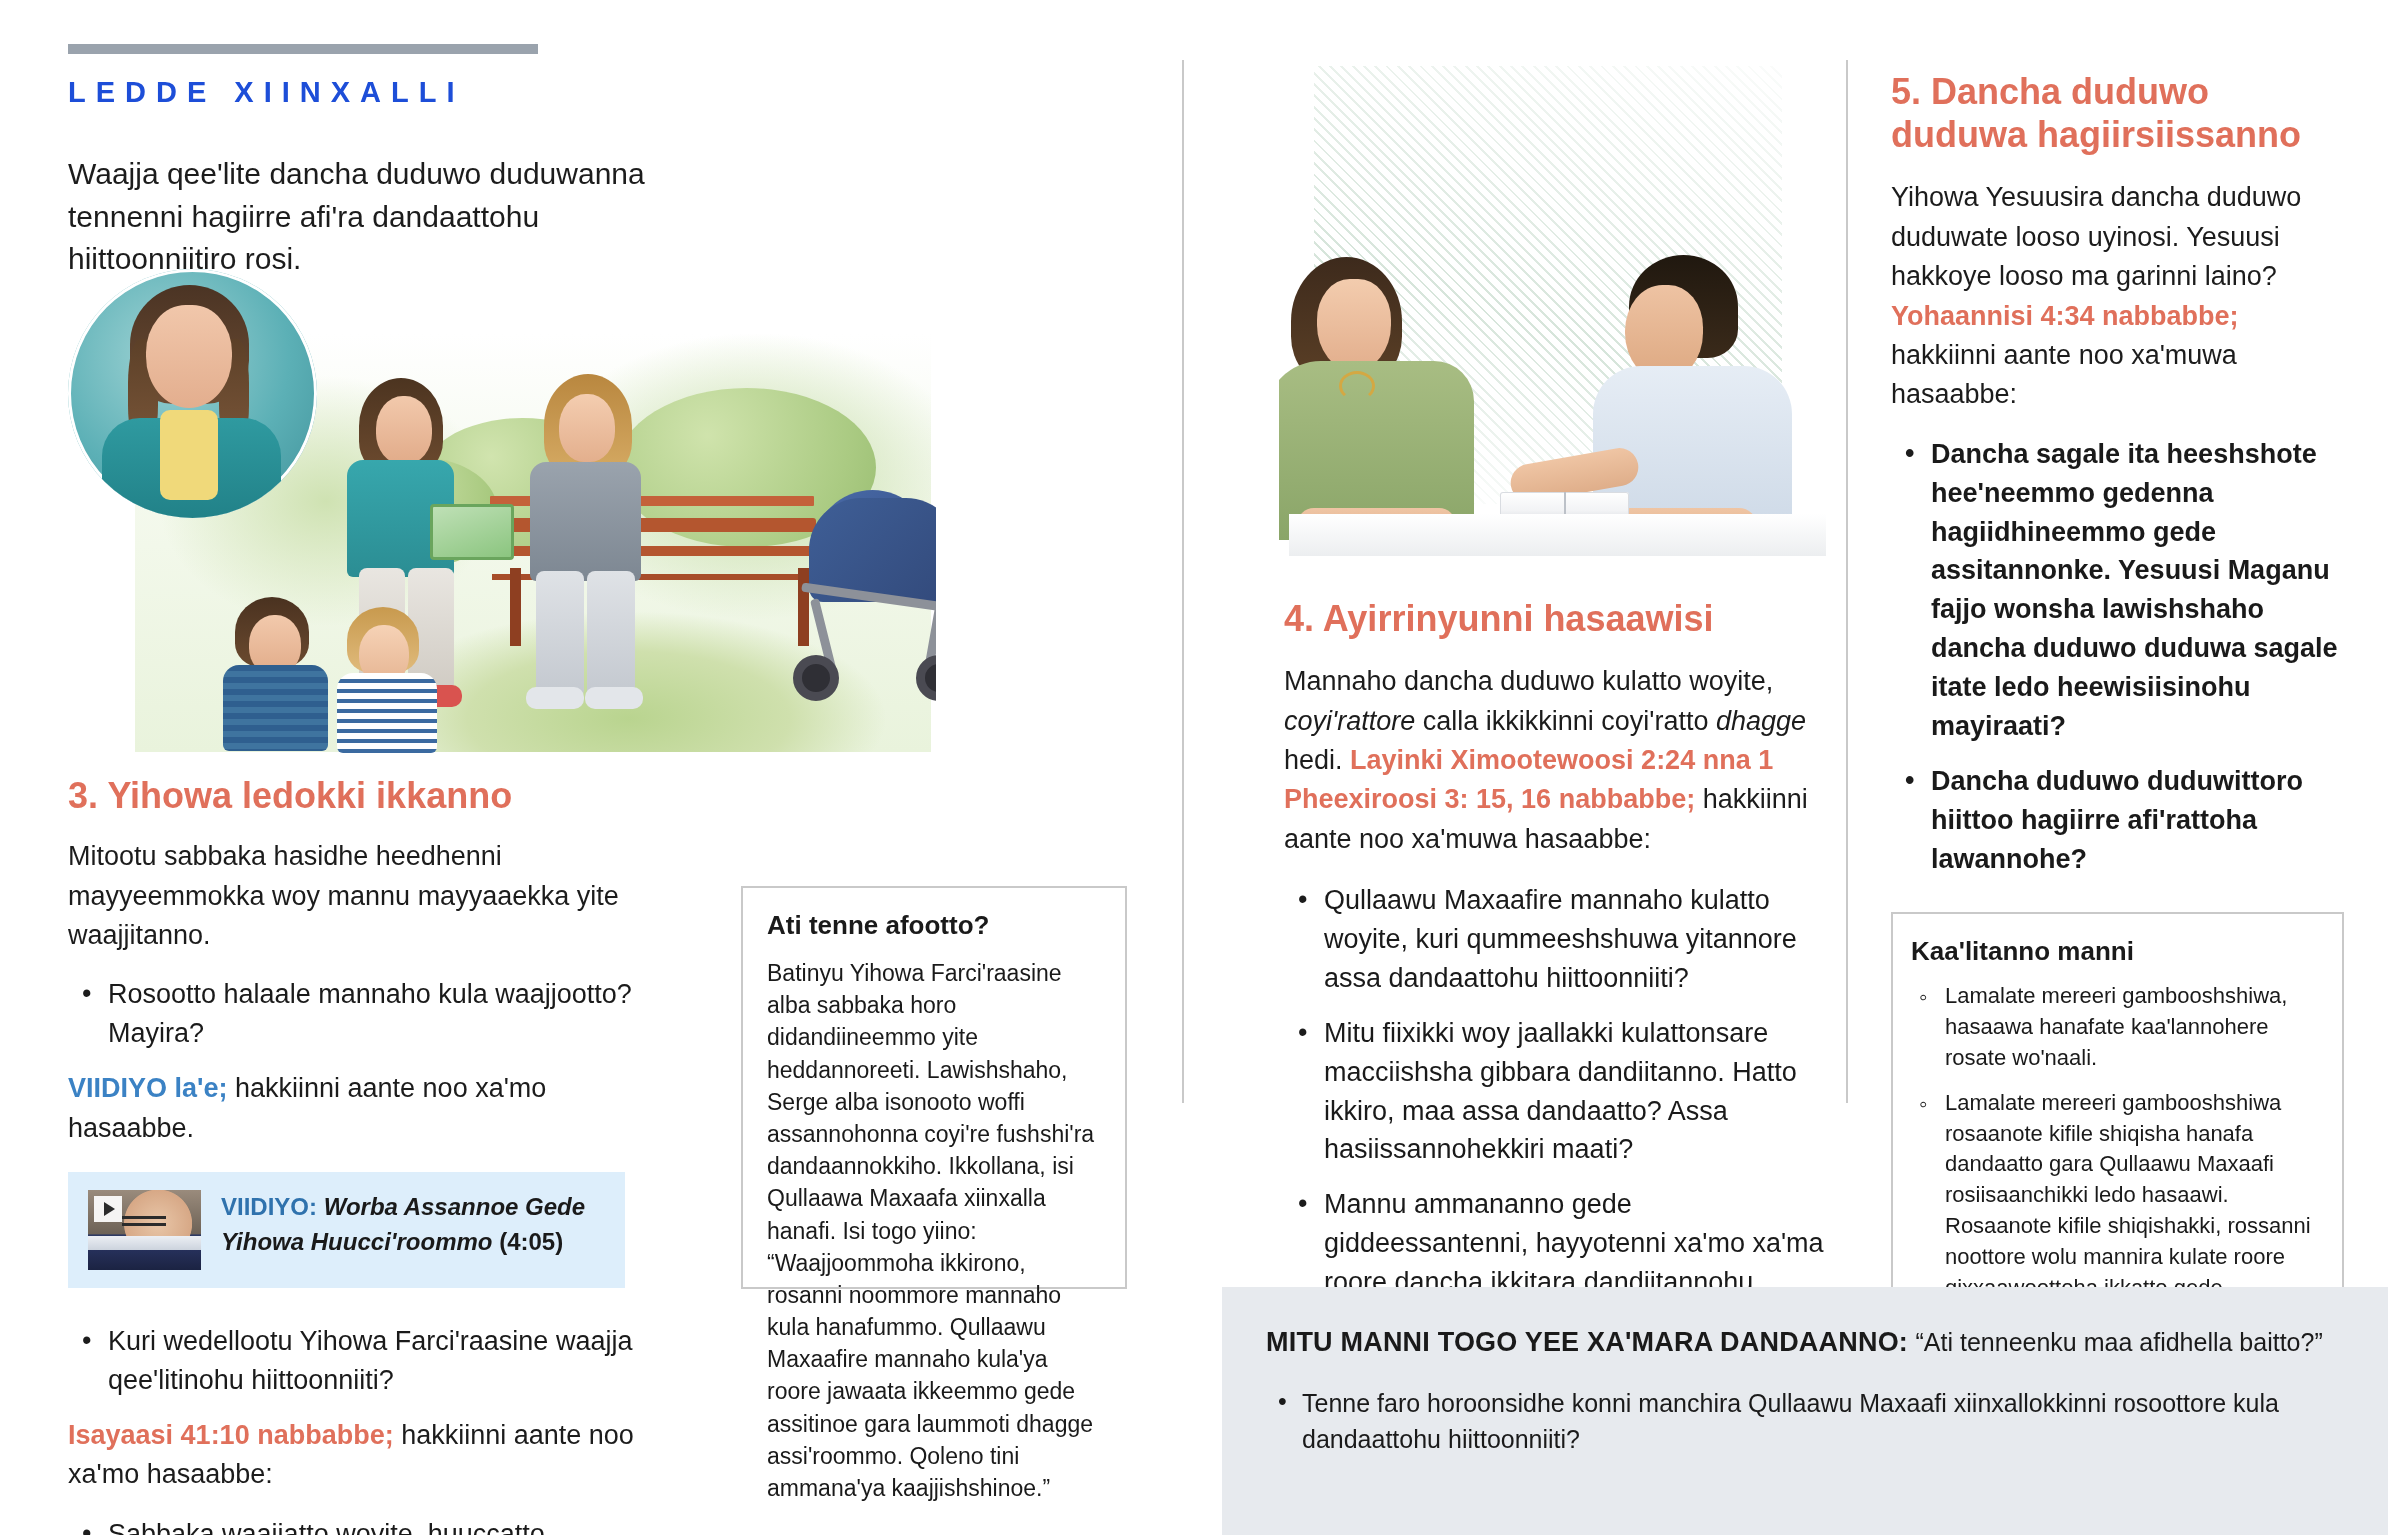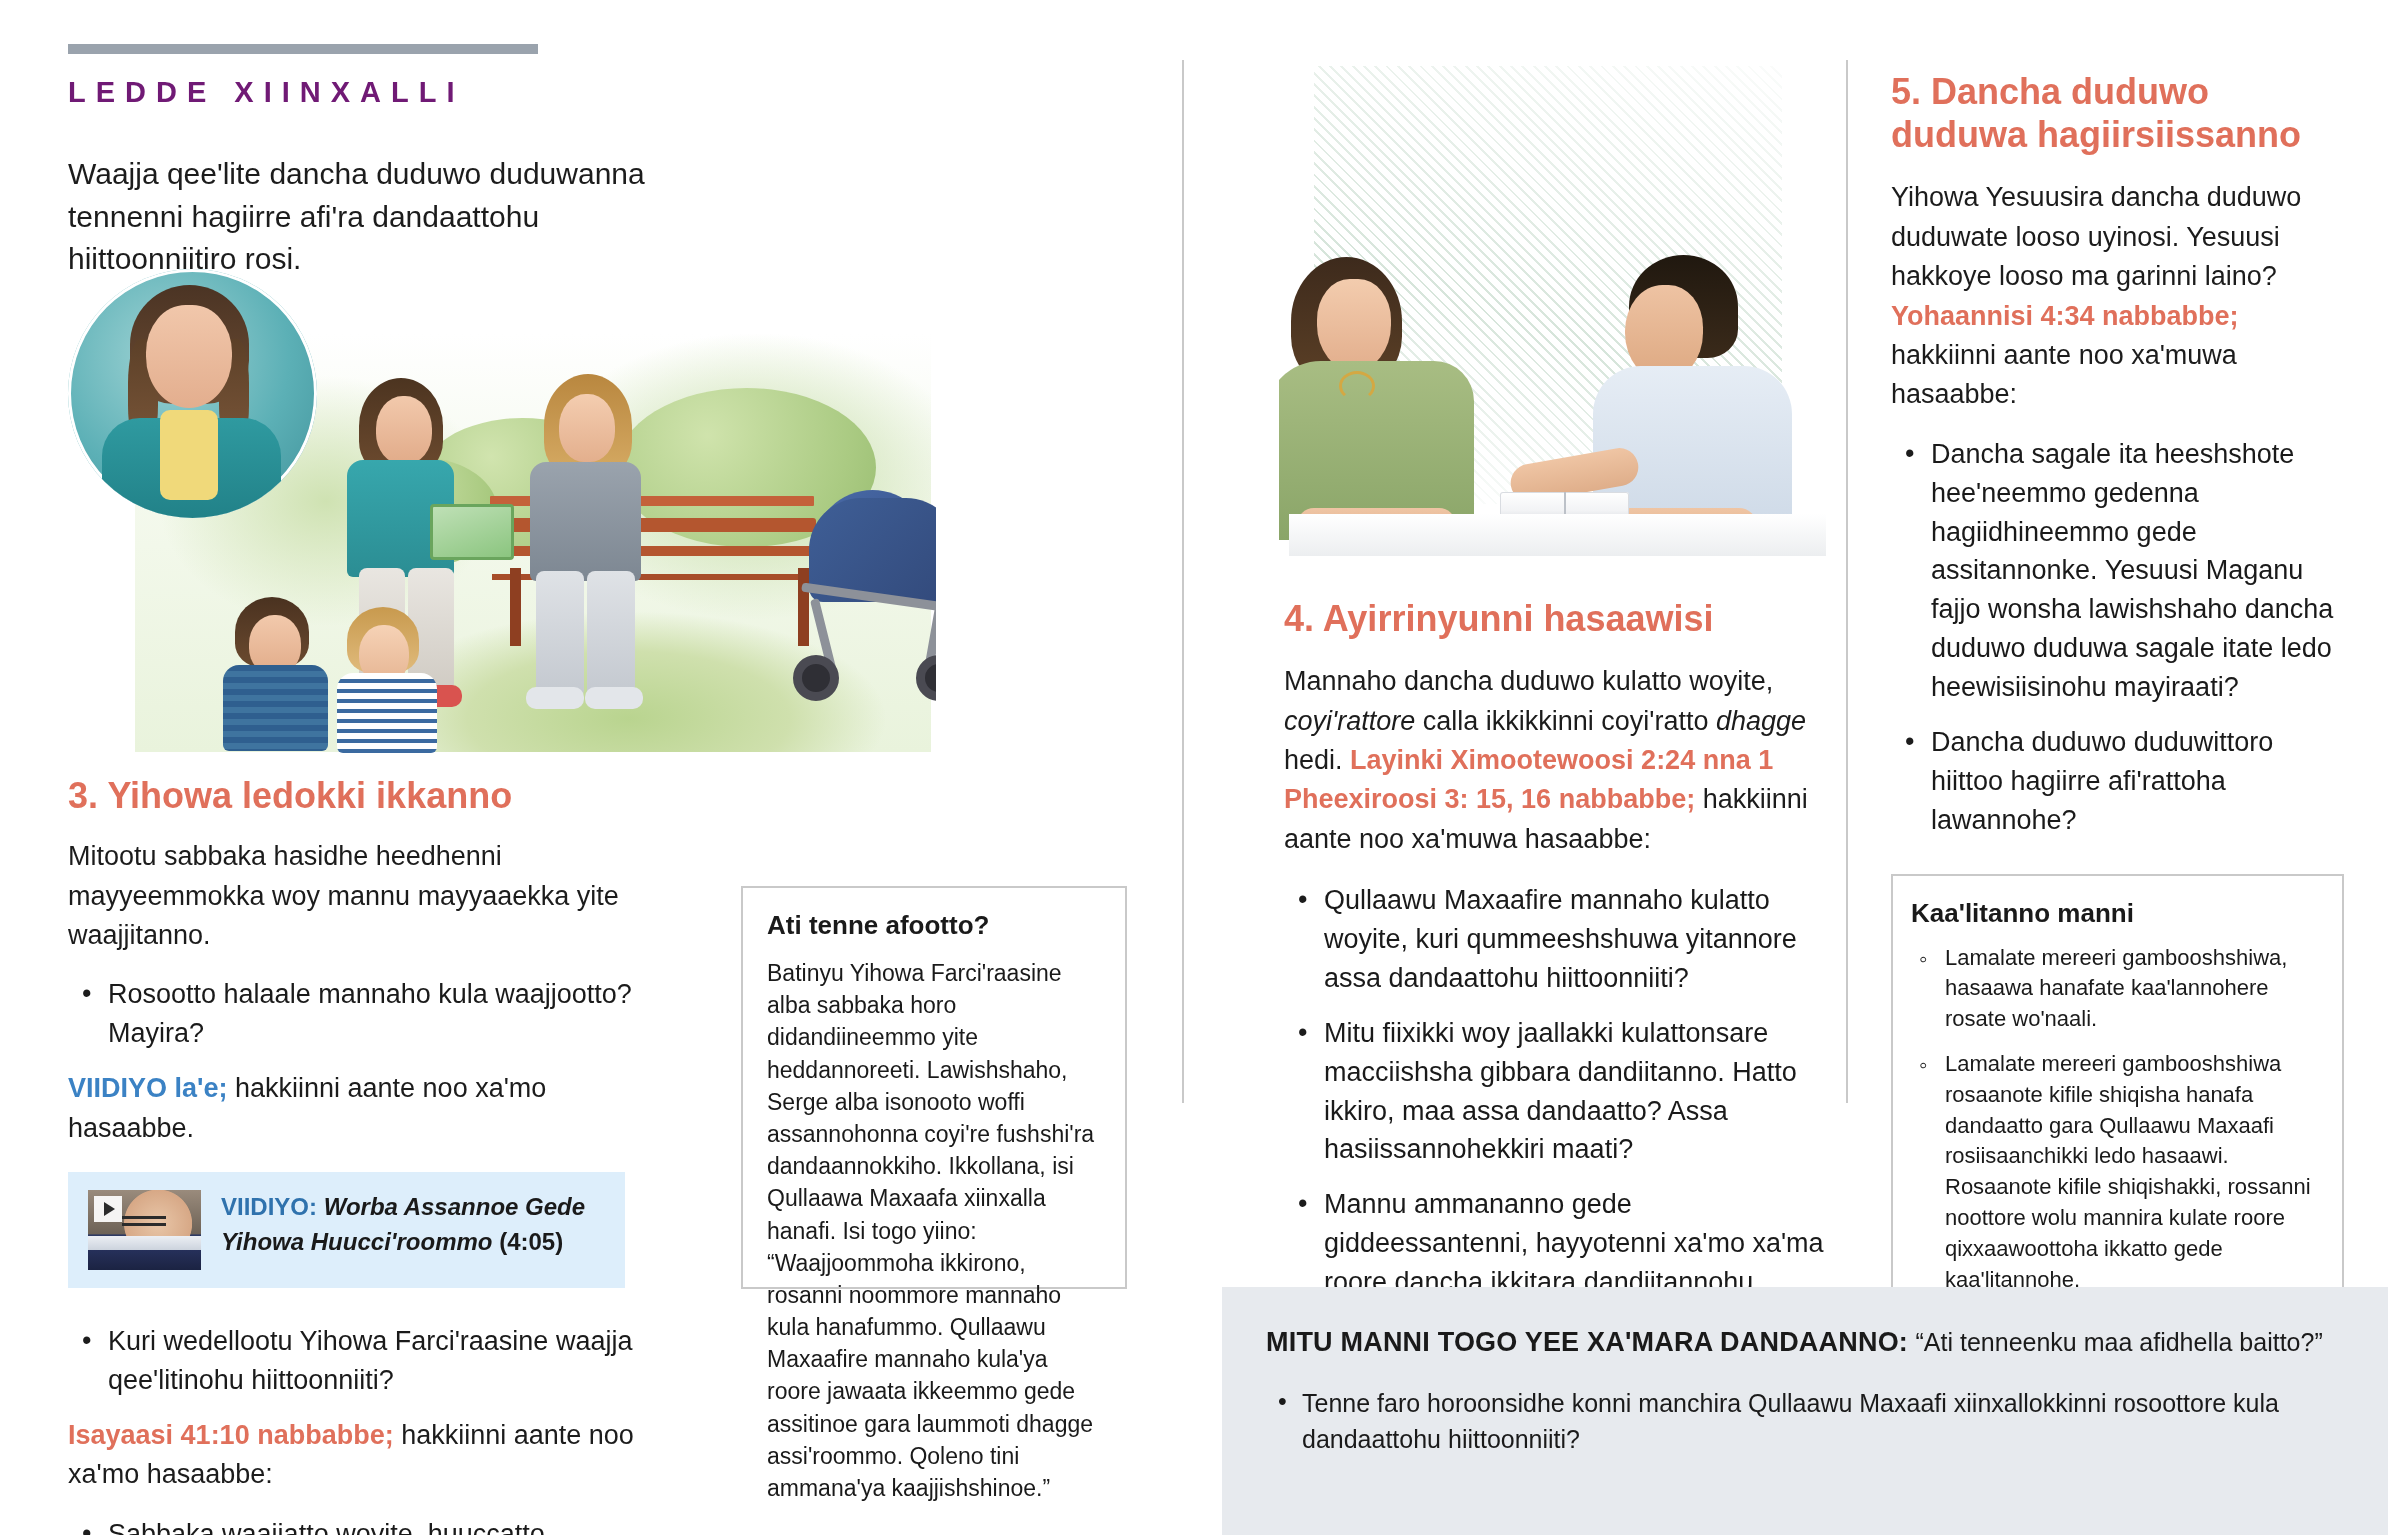--- a/index.html
+++ b/index.html
@@ -11,21 +11,21 @@
     overflow: hidden;
   }
   .page { position: relative; width: 2388px; height: 1535px; }
 
   
   .col1 { position: absolute; left: 68px; top: 44px; width: 637px; }
   .rule { width: 470px; height: 10px; background: #9aa3ad; }
   .kicker {
     margin-top: 22px;
     font-size: 29px; font-weight: 700; letter-spacing: 10px;
-    color: #701a75;
+    color: #1d4ed8;
   }
   .intro {
     margin-top: 44px;
     font-size: 30px; line-height: 1.42; color: #1c1c1c;
   }
 
   
   .illus1 {
     position: absolute; left: 60px; top: 269px;
     width: 876px; height: 498px;
@@ -416,21 +416,21 @@
     </ul>
   </div>
 
   <div class="divider-v" style="left:1846px;top:60px;height:1043px;"></div>
 
   <div class="col3">
     <div class="h-sec">5. Dancha duduwo duduwa hagiirsiissanno</div>
     <div class="body-txt" style="margin-top:22px;">
       <span>Yihowa Yesuusira dancha duduwo duduwate looso uyinosi. Yesuusi hakkoye looso ma garinni laino? </span><span class="ref">Yohaannisi 4:34 nabbabbe;</span><span> hakkiinni aante noo xa'muwa hasaabbe:</span>
     </div>
-    <ul class="blist" style="margin-top:20px;">
+    <ul class="blist" style="margin-top:20px;font-weight:bold;">
       <li>Dancha sagale ita heeshshote hee'neemmo gedenna hagiidhineemmo gede assitannonke. Yesuusi Maganu fajjo wonsha lawishshaho dancha duduwo duduwa sagale itate ledo heewisiisinohu mayiraati?</li>
       <li>Dancha duduwo duduwittoro hiittoo hagiirre afi'rattoha lawannohe?</li>
     </ul>
 
     <div class="sidebox2">
       <h4>Kaa'litanno manni</h4>
       <ul class="clist">
         <li>Lamalate mereeri gambooshshiwa, hasaawa hanafate kaa'lannohere rosate wo'naali.</li>
         <li>Lamalate mereeri gambooshshiwa rosaanote kifile shiqisha hanafa dandaatto gara Qullaawu Maxaafi rosiisaanchikki ledo hasaawi. Rosaanote kifile shiqishakki, rossanni noottore wolu mannira kulate roore qixxaawoottoha ikkatto gede kaa'litannohe.</li>
         <li>Duuchu manni xa'manno xa'mora woy yaannorira dawaro qolate, konni maxaafira nooha “Mitu Manni Togo Yaanno” woy “Mitu Manni Togo Yee Xa'mara Dandaanno” yaanno gafa horoonsidhe rosiisi'ri.</li>

